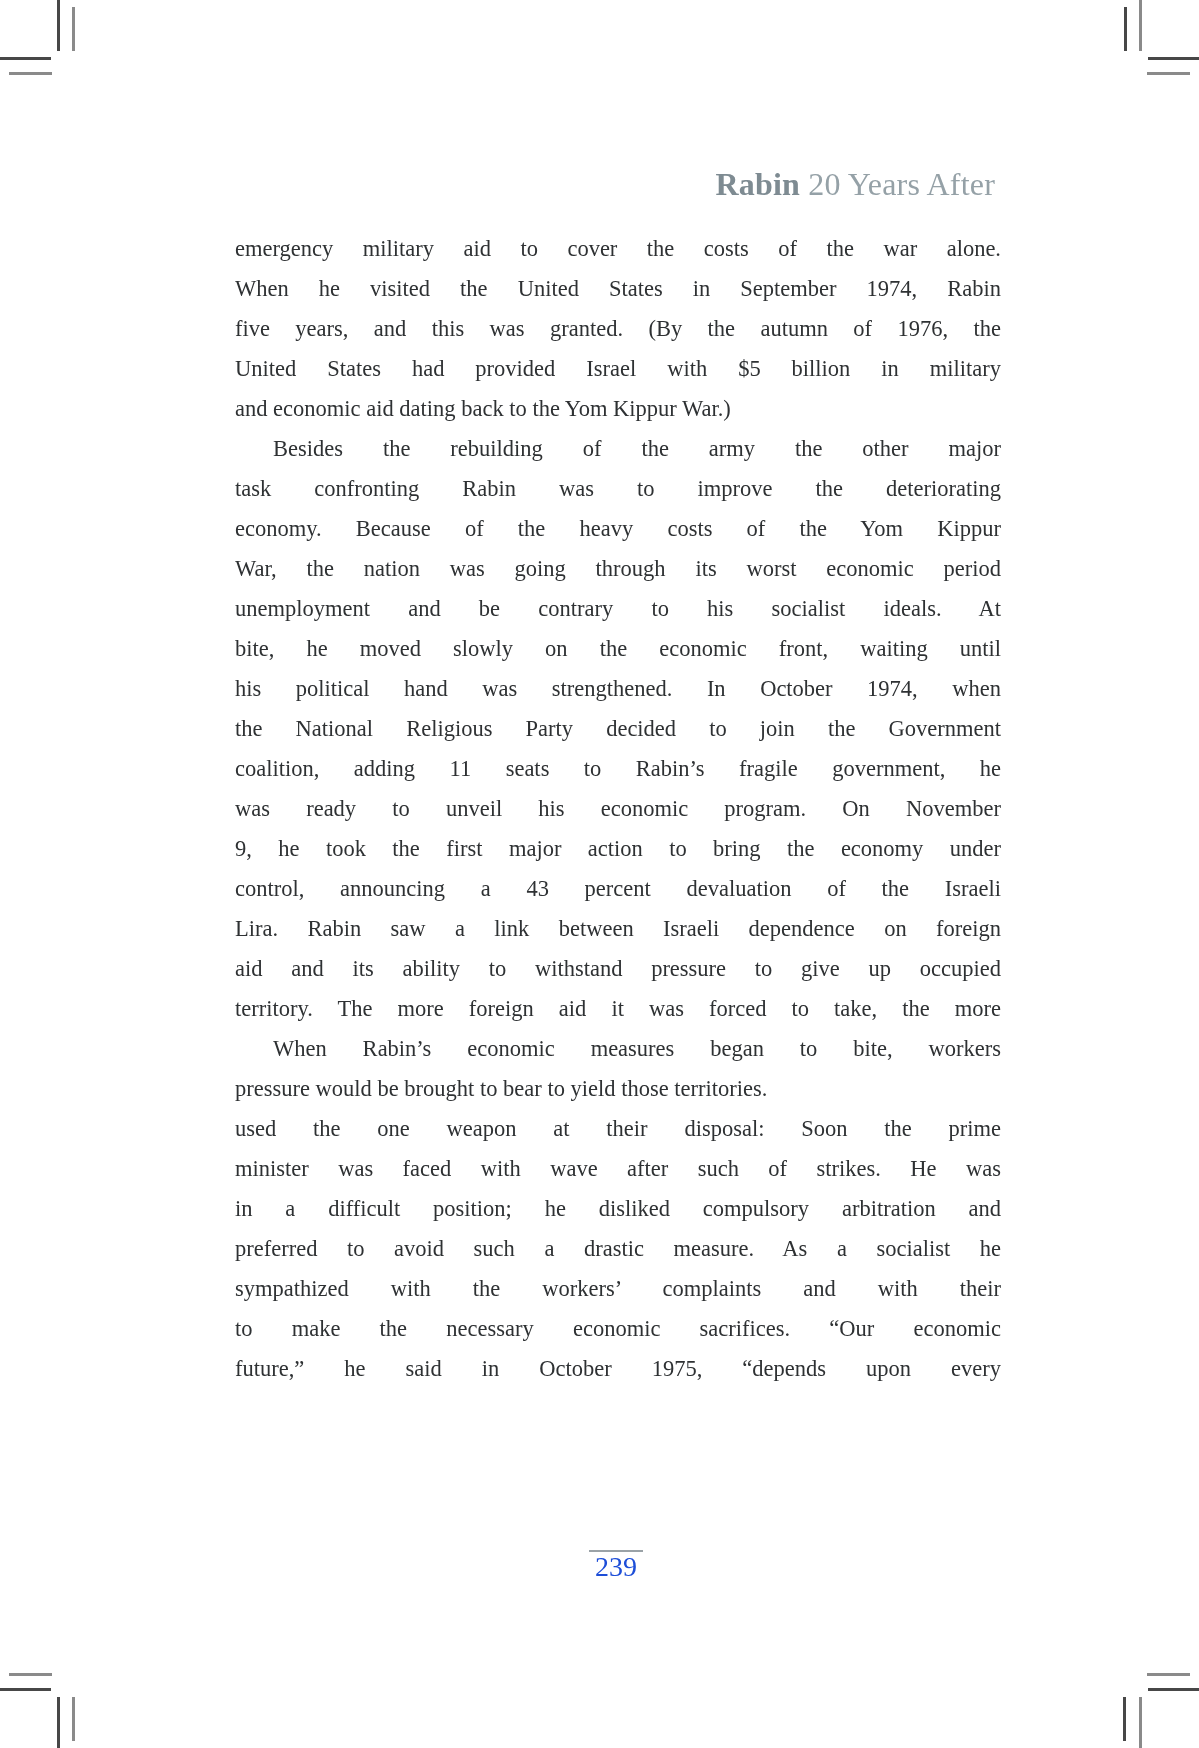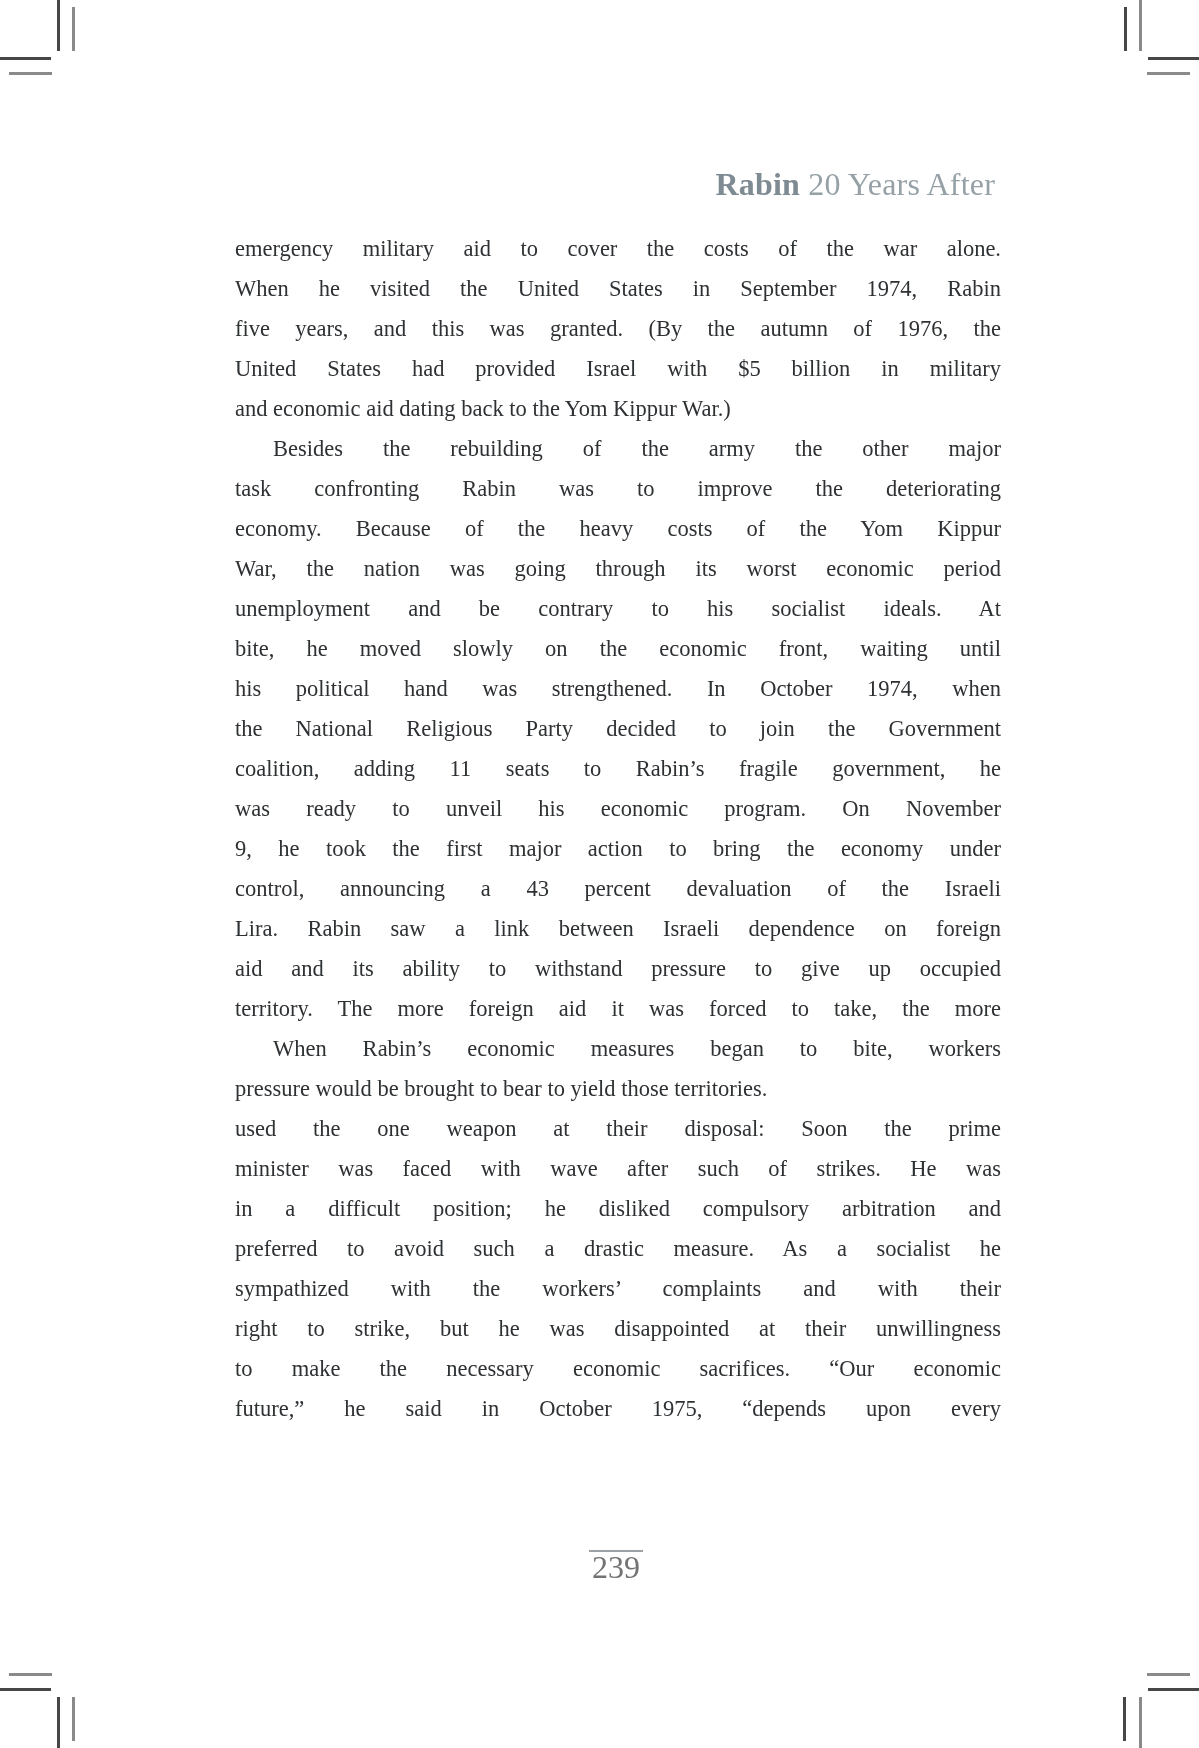--- a/index.html
+++ b/index.html
@@ -48,22 +48,22 @@
   .text-line.para-end { text-align-last: left; }
   .text-line.indent { padding-left: 38px; }
 
   
   .folio {
     position: absolute;
     left: 589px; top: 1550px;
     width: 54px;
     border-top: 2px solid #9aa2a7;
     text-align: center;
-    color: #737373;
-    font-size: 32px;
+    color: #1d4ed8;
+    font-size: 28px;
     line-height: 30px;
   }
 </style>
 </head>
 <body>
 
 <div class="cm v dark" style="left:57px; top:0; height:51px;"></div>
 <div class="cm v gray" style="left:72px; top:7px; height:44px;"></div>
 <div class="cm h dark" style="left:0; top:57px; width:51px;"></div>
 <div class="cm h gray" style="left:9px; top:72px; width:43px;"></div>
@@ -108,18 +108,17 @@
     <div class="text-line">Lira. Rabin saw a link between Israeli dependence on foreign</div>
     <div class="text-line">aid and its ability to withstand pressure to give up occupied</div>
     <div class="text-line">territory. The more foreign aid it was forced to take, the more</div>
     <div class="text-line indent">When Rabin’s economic measures began to bite, workers</div>
     <div class="text-line para-end">pressure would be brought to bear to yield those territories.</div>
     <div class="text-line">used the one weapon at their disposal: Soon the prime</div>
     <div class="text-line">minister was faced with wave after such of strikes. He was</div>
     <div class="text-line">in a difficult position; he disliked compulsory arbitration and</div>
     <div class="text-line">preferred to avoid such a drastic measure. As a socialist he</div>
     <div class="text-line">sympathized with the workers’ complaints and with their</div>
-    <div class="text-line">right to strike, but he was disappointed at their unwillingness</div>
     <div class="text-line">to make the necessary economic sacrifices. “Our economic</div>
     <div class="text-line">future,” he said in October 1975, “depends upon every</div>
   </div>
 
 <div class="folio">239</div>
 
 </body></html>

